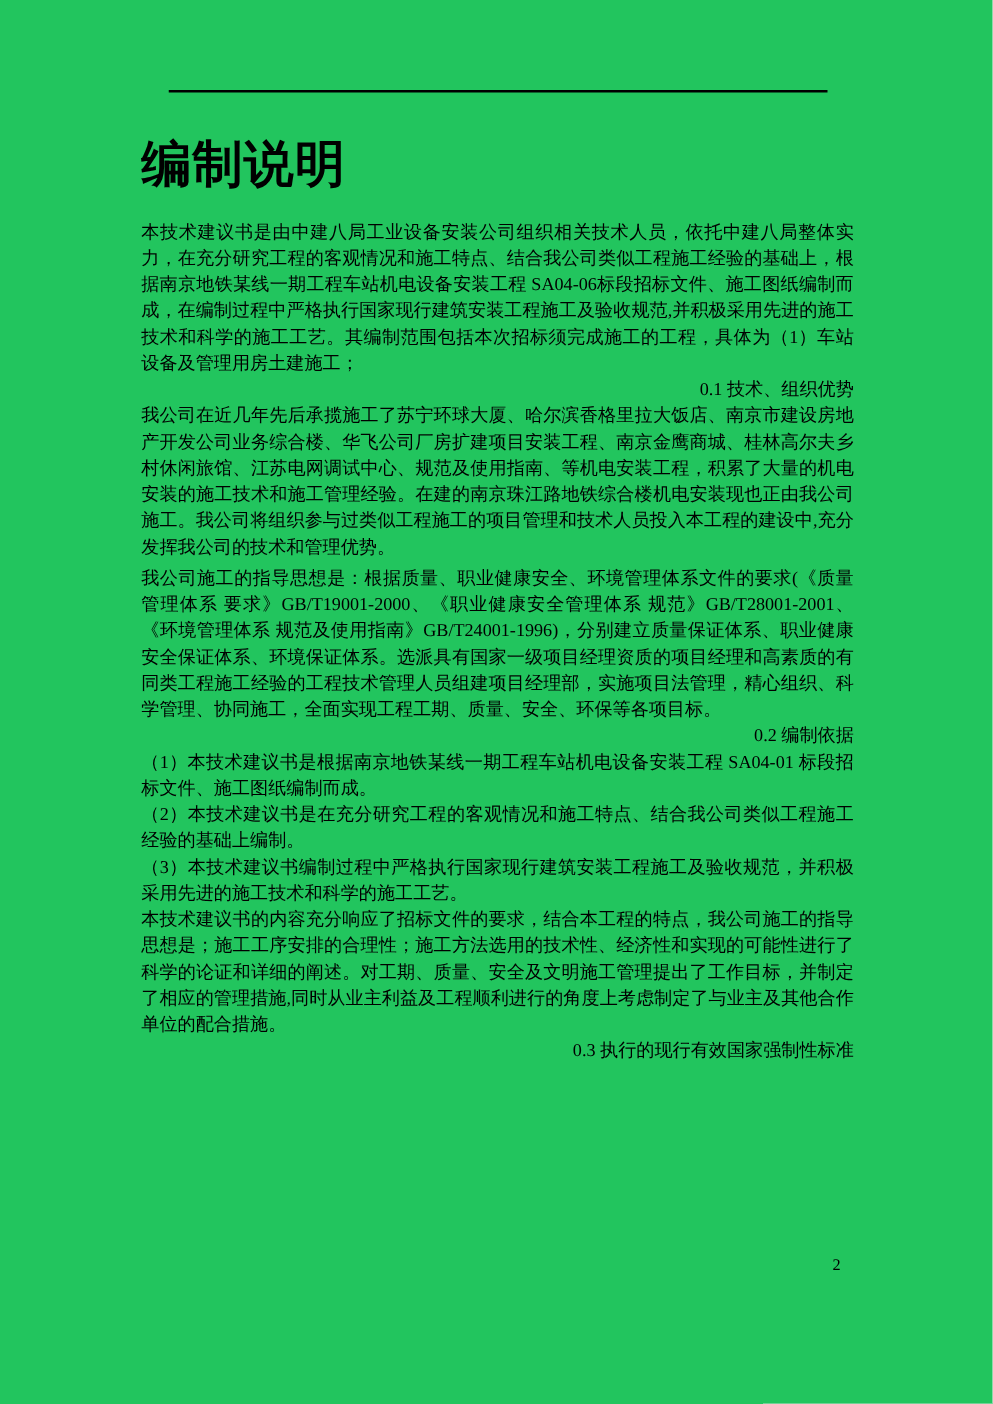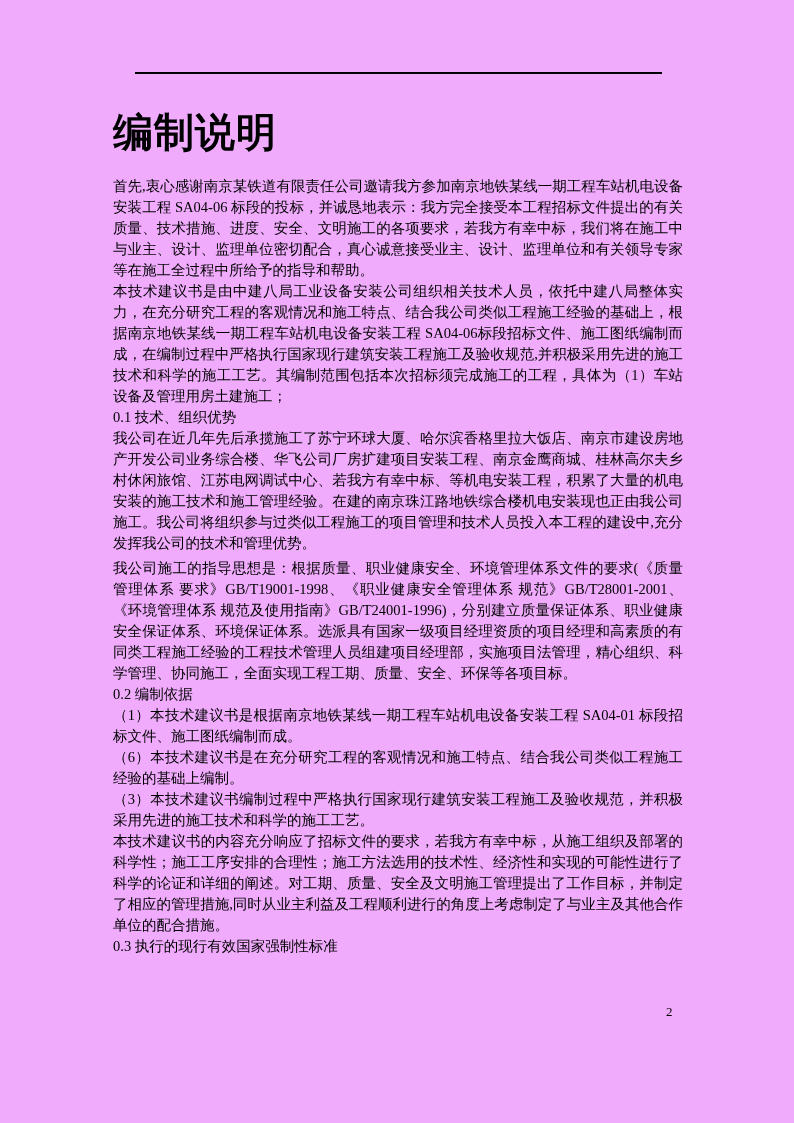--- a/index.html
+++ b/index.html
@@ -4,21 +4,21 @@
 <style>
   html, body {
     margin: 0;
     padding: 0;
     background: #e8e8e8;
   }
   .page {
     position: relative;
     width: 794px;
     height: 1123px;
-    background: #f0abfc;
+    background: #22c55e;
     overflow: hidden;
     font-family: "Liberation Serif", "DejaVu Serif", serif;
     color: #000000;
   }
   .header-rule {
     position: absolute;
     left: 135px;
     top: 72px;
     width: 527px;
     height: 2px;
@@ -49,21 +49,21 @@
     color: #000000;
   }
   .para-gap {
     margin-top: 4px;
   }
   .heading {
     margin: 0;
     font-size: 14.5px;
     line-height: 21px;
     font-weight: normal;
-    text-align: left;
+    text-align: right;
     color: #000000;
   }
   .page-number {
     position: absolute;
     left: 666px;
     top: 1004px;
     font-size: 13px;
     line-height: 16px;
     color: #000000;
   }
@@ -72,41 +72,40 @@
 <body>
 
 <div class="page">
 
   <div class="header-rule"></div>
 
   <div class="content">
 
     <h1 class="doc-title">编制说明</h1>
 
-    <p class="para">首先,衷心感谢南京某铁道有限责任公司邀请我方参加南京地铁某线一期工程车站机电设备安装工程 SA04-06 标段的投标，并诚恳地表示：我方完全接受本工程招标文件提出的有关质量、技术措施、进度、安全、文明施工的各项要求，若我方有幸中标，我们将在施工中与业主、设计、监理单位密切配合，真心诚意接受业主、设计、监理单位和有关领导专家等在施工全过程中所给予的指导和帮助。</p>
 
     <p class="para">本技术建议书是由中建八局工业设备安装公司组织相关技术人员，依托中建八局整体实力，在充分研究工程的客观情况和施工特点、结合我公司类似工程施工经验的基础上，根据南京地铁某线一期工程车站机电设备安装工程 SA04-06标段招标文件、施工图纸编制而成，在编制过程中严格执行国家现行建筑安装工程施工及验收规范,并积极采用先进的施工技术和科学的施工工艺。其编制范围包括本次招标须完成施工的工程，具体为（1）车站设备及管理用房土建施工；</p>
 
 
     <h2 class="heading">0.1 技术、组织优势</h2>
 
-    <p class="para">我公司在近几年先后承揽施工了苏宁环球大厦、哈尔滨香格里拉大饭店、南京市建设房地产开发公司业务综合楼、华飞公司厂房扩建项目安装工程、南京金鹰商城、桂林高尔夫乡村休闲旅馆、江苏电网调试中心、若我方有幸中标、等机电安装工程，积累了大量的机电安装的施工技术和施工管理经验。在建的南京珠江路地铁综合楼机电安装现也正由我公司施工。我公司将组织参与过类似工程施工的项目管理和技术人员投入本工程的建设中,充分发挥我公司的技术和管理优势。</p>
+    <p class="para">我公司在近几年先后承揽施工了苏宁环球大厦、哈尔滨香格里拉大饭店、南京市建设房地产开发公司业务综合楼、华飞公司厂房扩建项目安装工程、南京金鹰商城、桂林高尔夫乡村休闲旅馆、江苏电网调试中心、规范及使用指南、等机电安装工程，积累了大量的机电安装的施工技术和施工管理经验。在建的南京珠江路地铁综合楼机电安装现也正由我公司施工。我公司将组织参与过类似工程施工的项目管理和技术人员投入本工程的建设中,充分发挥我公司的技术和管理优势。</p>
 
-    <p class="para para-gap">我公司施工的指导思想是：根据质量、职业健康安全、环境管理体系文件的要求(《质量管理体系 要求》GB/T19001-1998、《职业健康安全管理体系 规范》GB/T28001-2001、《环境管理体系 规范及使用指南》GB/T24001-1996)，分别建立质量保证体系、职业健康安全保证体系、环境保证体系。选派具有国家一级项目经理资质的项目经理和高素质的有同类工程施工经验的工程技术管理人员组建项目经理部，实施项目法管理，精心组织、科学管理、协同施工，全面实现工程工期、质量、安全、环保等各项目标。</p>
+    <p class="para para-gap">我公司施工的指导思想是：根据质量、职业健康安全、环境管理体系文件的要求(《质量管理体系 要求》GB/T19001-2000、《职业健康安全管理体系 规范》GB/T28001-2001、《环境管理体系 规范及使用指南》GB/T24001-1996)，分别建立质量保证体系、职业健康安全保证体系、环境保证体系。选派具有国家一级项目经理资质的项目经理和高素质的有同类工程施工经验的工程技术管理人员组建项目经理部，实施项目法管理，精心组织、科学管理、协同施工，全面实现工程工期、质量、安全、环保等各项目标。</p>
 
     <h2 class="heading">0.2 编制依据</h2>
 
     <p class="para">（1）本技术建议书是根据南京地铁某线一期工程车站机电设备安装工程 SA04-01 标段招标文件、施工图纸编制而成。</p>
 
-    <p class="para">（6）本技术建议书是在充分研究工程的客观情况和施工特点、结合我公司类似工程施工经验的基础上编制。</p>
+    <p class="para">（2）本技术建议书是在充分研究工程的客观情况和施工特点、结合我公司类似工程施工经验的基础上编制。</p>
 
     <p class="para">（3）本技术建议书编制过程中严格执行国家现行建筑安装工程施工及验收规范，并积极采用先进的施工技术和科学的施工工艺。</p>
 
 
-    <p class="para">本技术建议书的内容充分响应了招标文件的要求，若我方有幸中标，从施工组织及部署的科学性；施工工序安排的合理性；施工方法选用的技术性、经济性和实现的可能性进行了科学的论证和详细的阐述。对工期、质量、安全及文明施工管理提出了工作目标，并制定了相应的管理措施,同时从业主利益及工程顺利进行的角度上考虑制定了与业主及其他合作单位的配合措施。</p>
+    <p class="para">本技术建议书的内容充分响应了招标文件的要求，结合本工程的特点，我公司施工的指导思想是；施工工序安排的合理性；施工方法选用的技术性、经济性和实现的可能性进行了科学的论证和详细的阐述。对工期、质量、安全及文明施工管理提出了工作目标，并制定了相应的管理措施,同时从业主利益及工程顺利进行的角度上考虑制定了与业主及其他合作单位的配合措施。</p>
 
     <h2 class="heading">0.3 执行的现行有效国家强制性标准</h2>
 
   </div>
 
   <div class="page-number">2</div>
 
 </div>
 
 </body></html>

